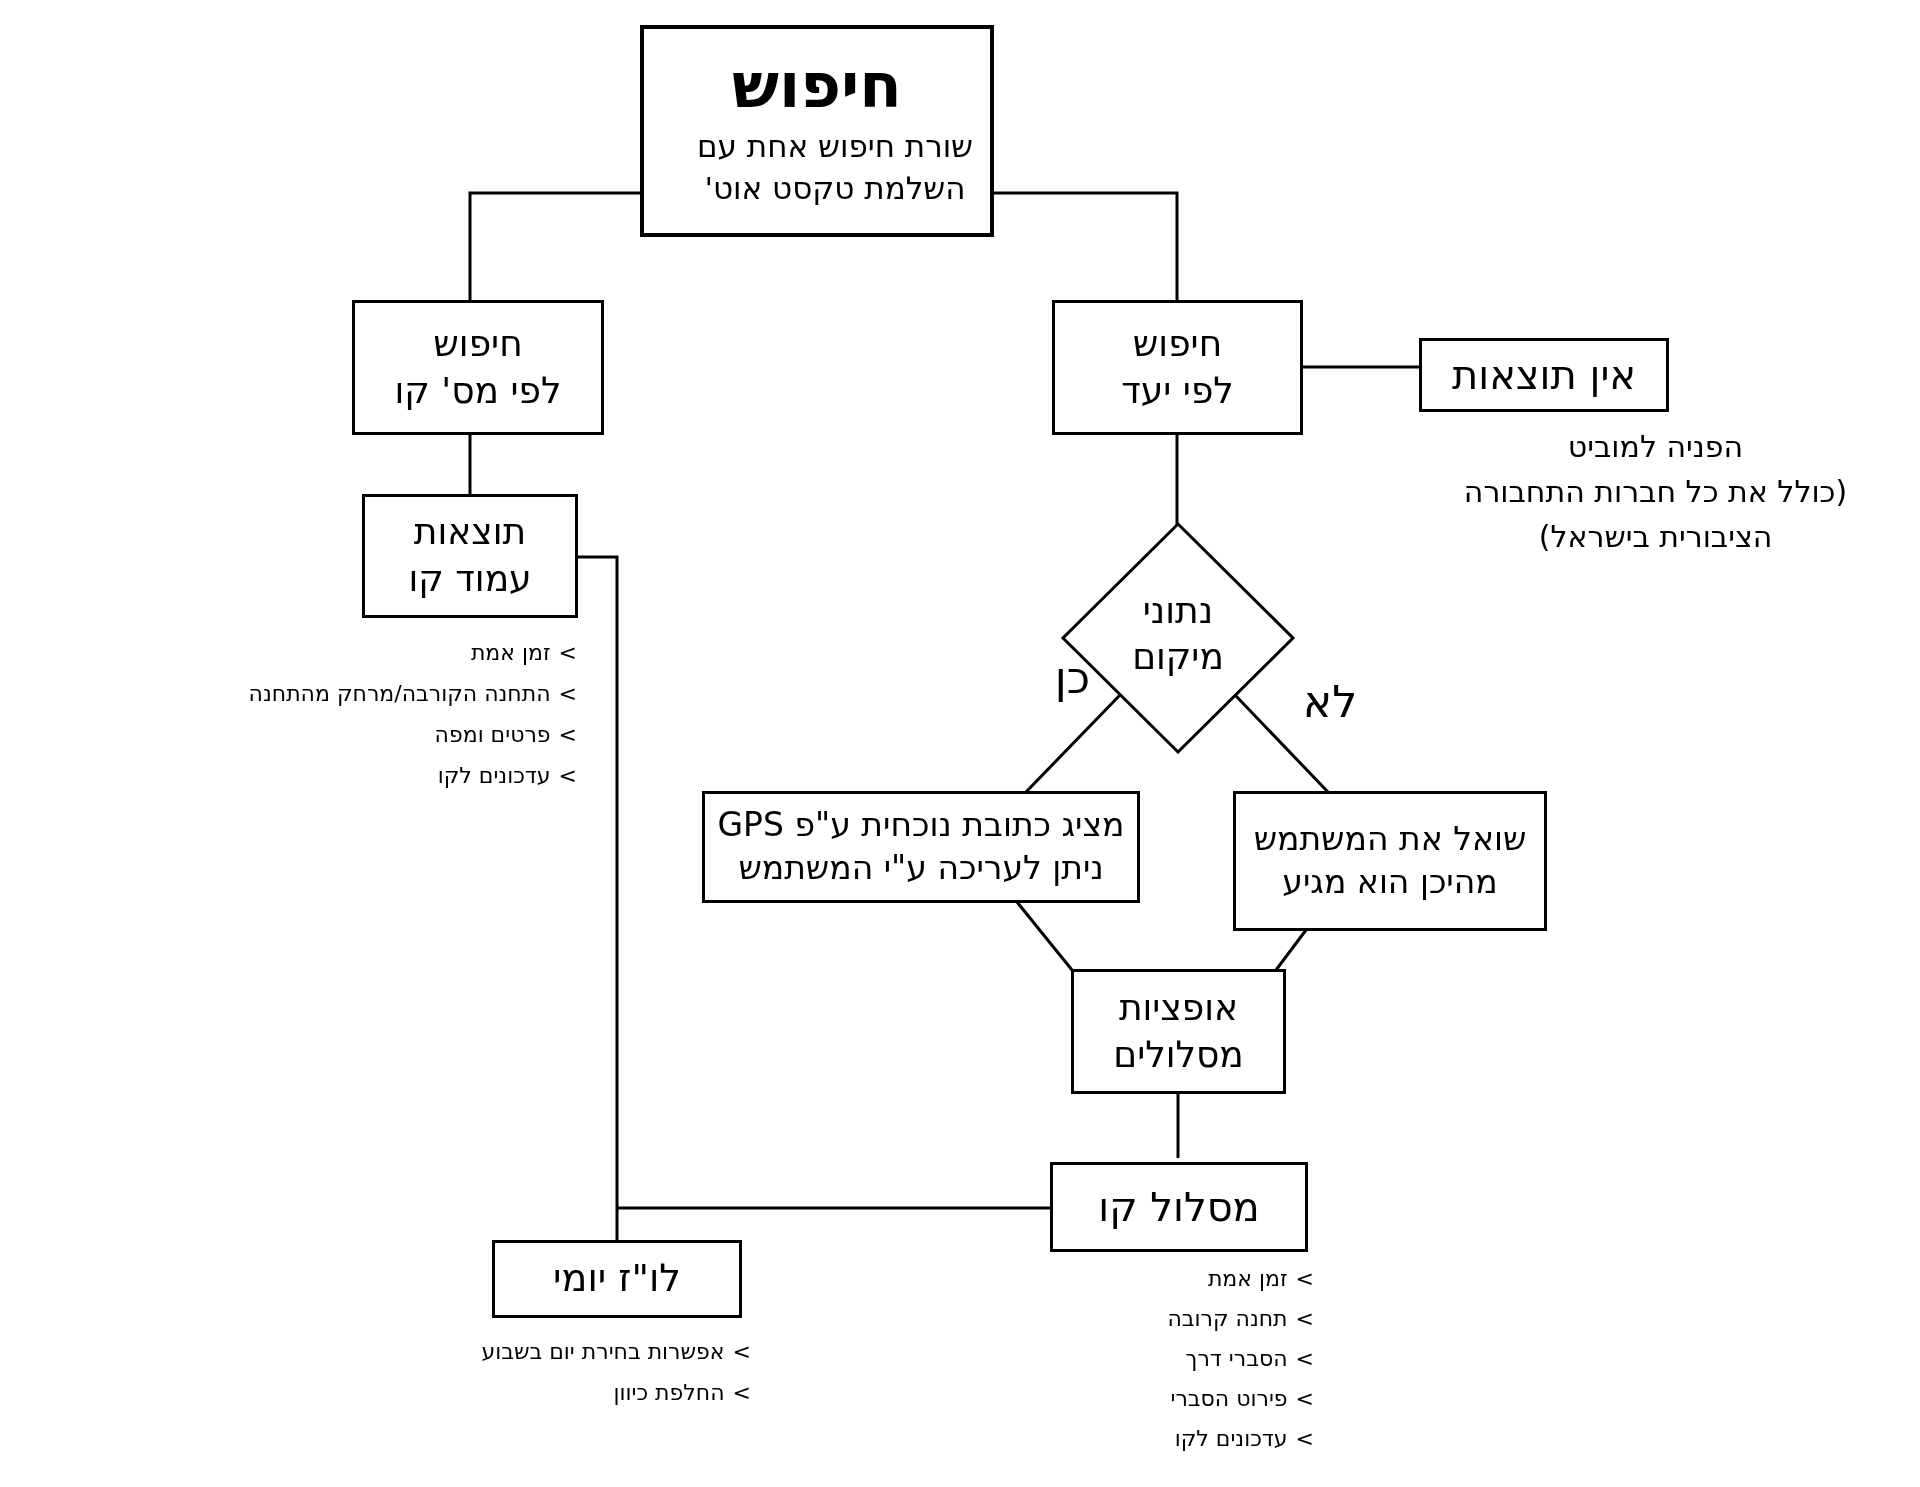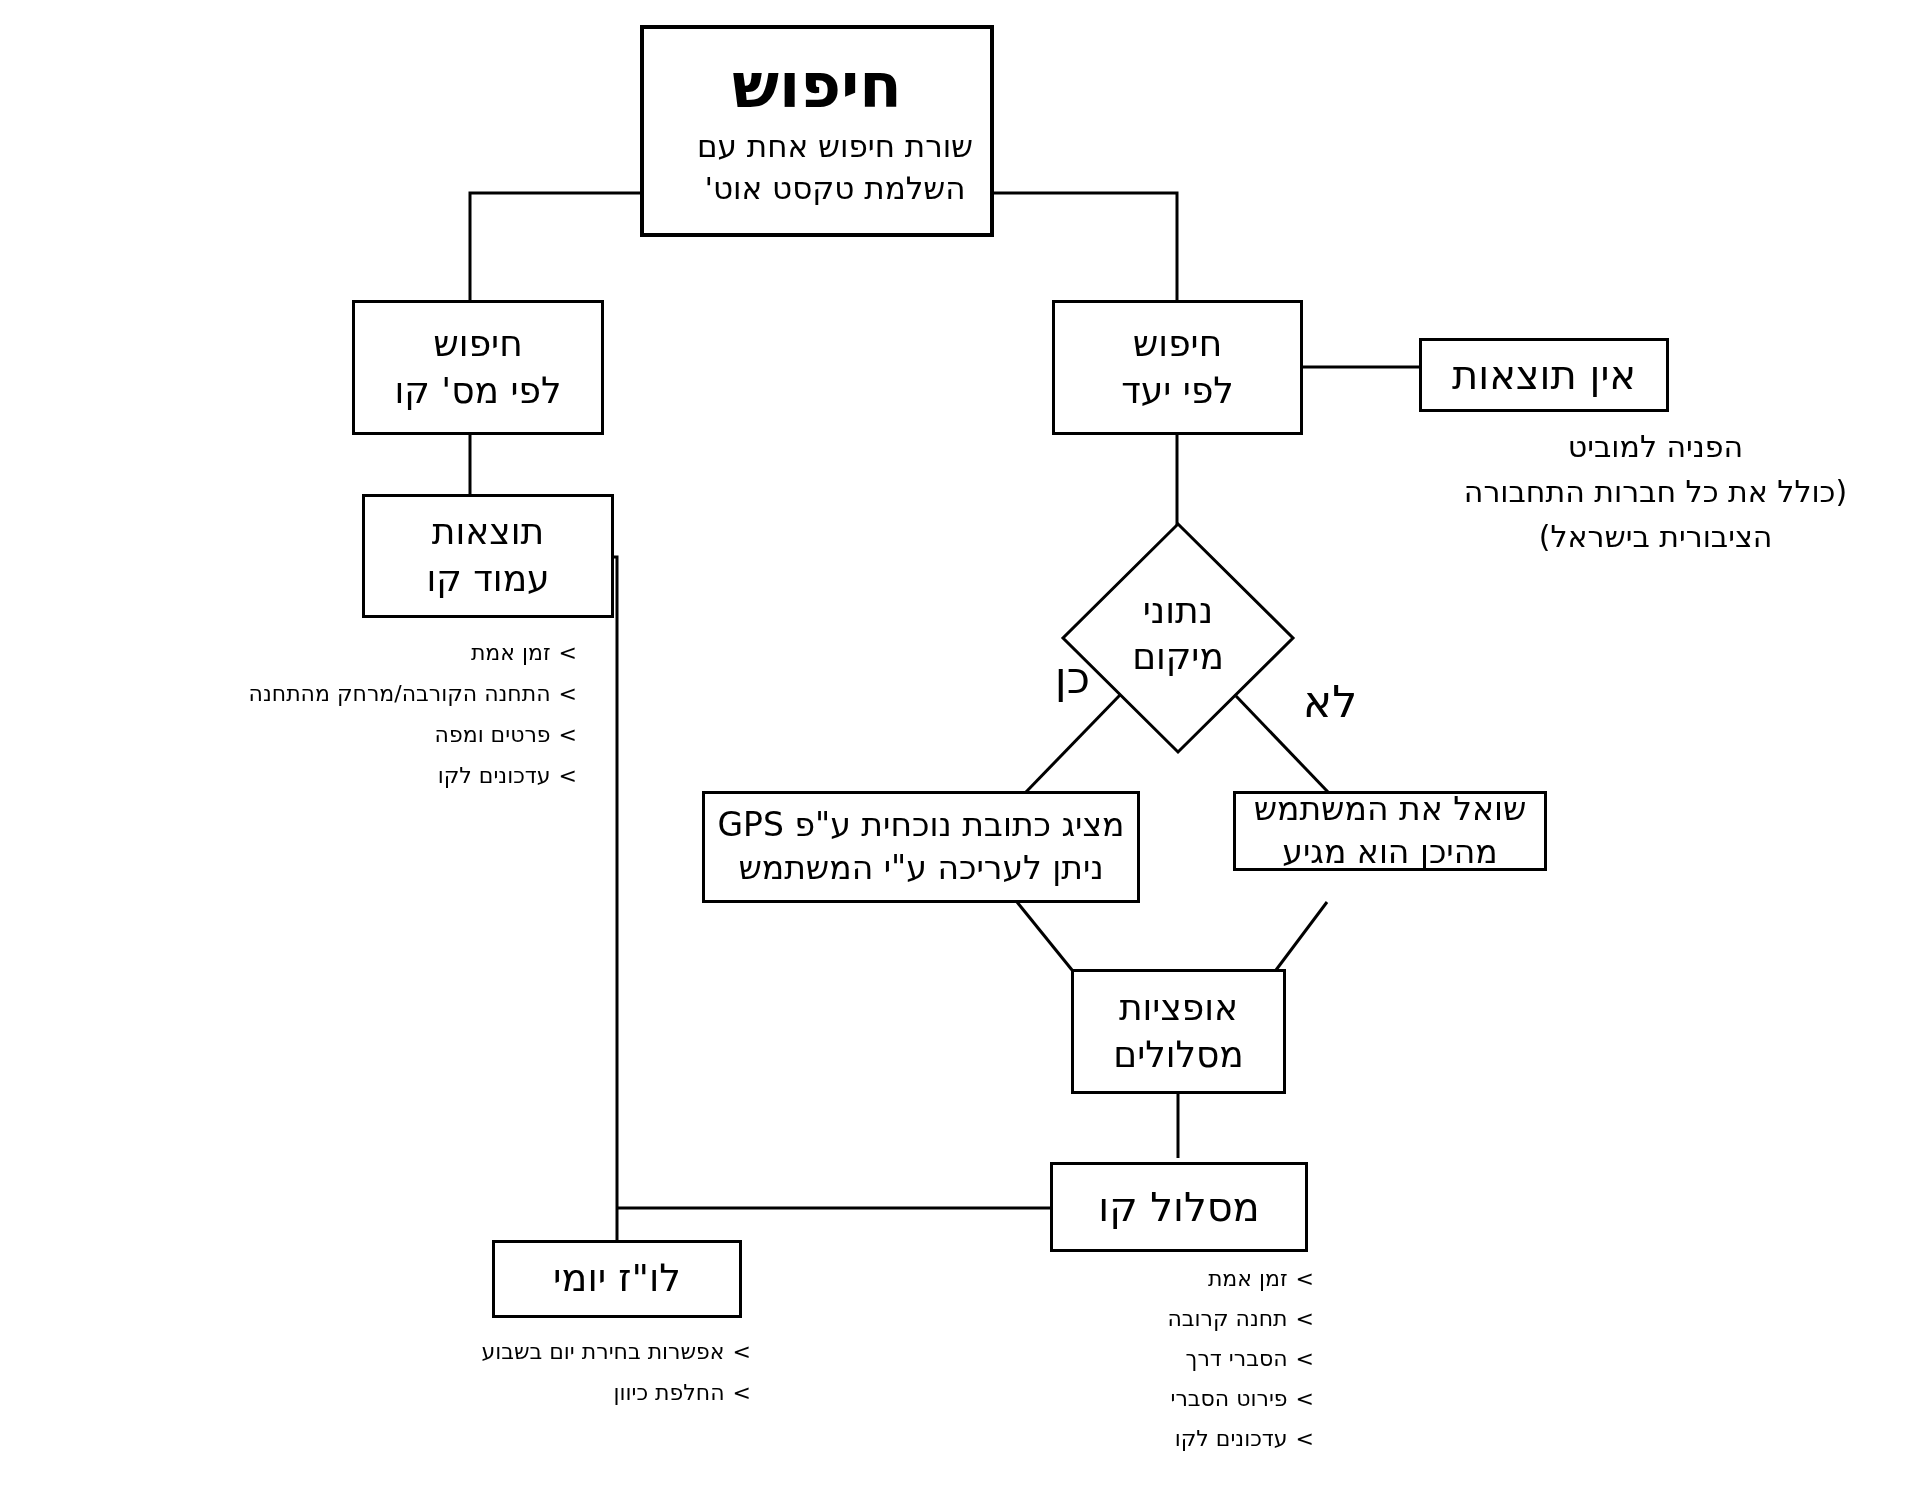--- a/index.html
+++ b/index.html
@@ -61,42 +61,42 @@
 לפי יעד</div>
   </div>
 
   <div class="node lbl-40" style="left:1419px;top:332px;width:250px;height:74px;">
     <div>אין תוצאות</div>
   </div>
   <div class="note" style="left:1453px;top:424px;width:405px;">הפניה למוביט
 (כולל את כל חברות התחבורה
 הציבורית בישראל)</div>
 
-  <div class="node lbl-36" style="left:362px;top:494px;width:252px;height:124px;">
+  <div class="node lbl-36" style="left:362px;top:494px;width:216px;height:124px;">
     <div>תוצאות
 עמוד קו</div>
   </div>
   <div class="blist lh41" style="right:1343px;top:632px;">
     <div class="li"><span class="bullet">&lt;</span><span>זמן אמת</span></div>
     <div class="li"><span class="bullet">&lt;</span><span>התחנה הקורבה/מרחק מהתחנה</span></div>
     <div class="li"><span class="bullet">&lt;</span><span>פרטים ומפה</span></div>
     <div class="li"><span class="bullet">&lt;</span><span>עדכונים לקו</span></div>
   </div>
 
   <div class="decision-label" style="left:1103px;top:588px;width:150px;">נתוני
 מיקום</div>
   <div class="yn" style="left:1035px;top:652px;width:75px;">כן</div>
   <div class="yn" style="left:1290px;top:652px;width:80px;margin-top:24px;">לא</div>
 
   <div class="node lbl-33" style="left:702px;top:791px;width:438px;height:112px;">
     <div>מציג כתובת נוכחית ע"פ GPS
 ניתן לעריכה ע"י המשתמש</div>
   </div>
 
-  <div class="node lbl-33" style="left:1233px;top:791px;width:314px;height:80px;">
+  <div class="node lbl-33" style="left:1233px;top:791px;width:314px;height:140px;">
     <div>שואל את המשתמש
 מהיכן הוא מגיע</div>
   </div>
 
   <div class="node lbl-36" style="left:1071px;top:969px;width:215px;height:125px;">
     <div>אופציות
 מסלולים</div>
   </div>
 
   <div class="node lbl-40" style="left:1050px;top:1156px;width:258px;height:90px;">

